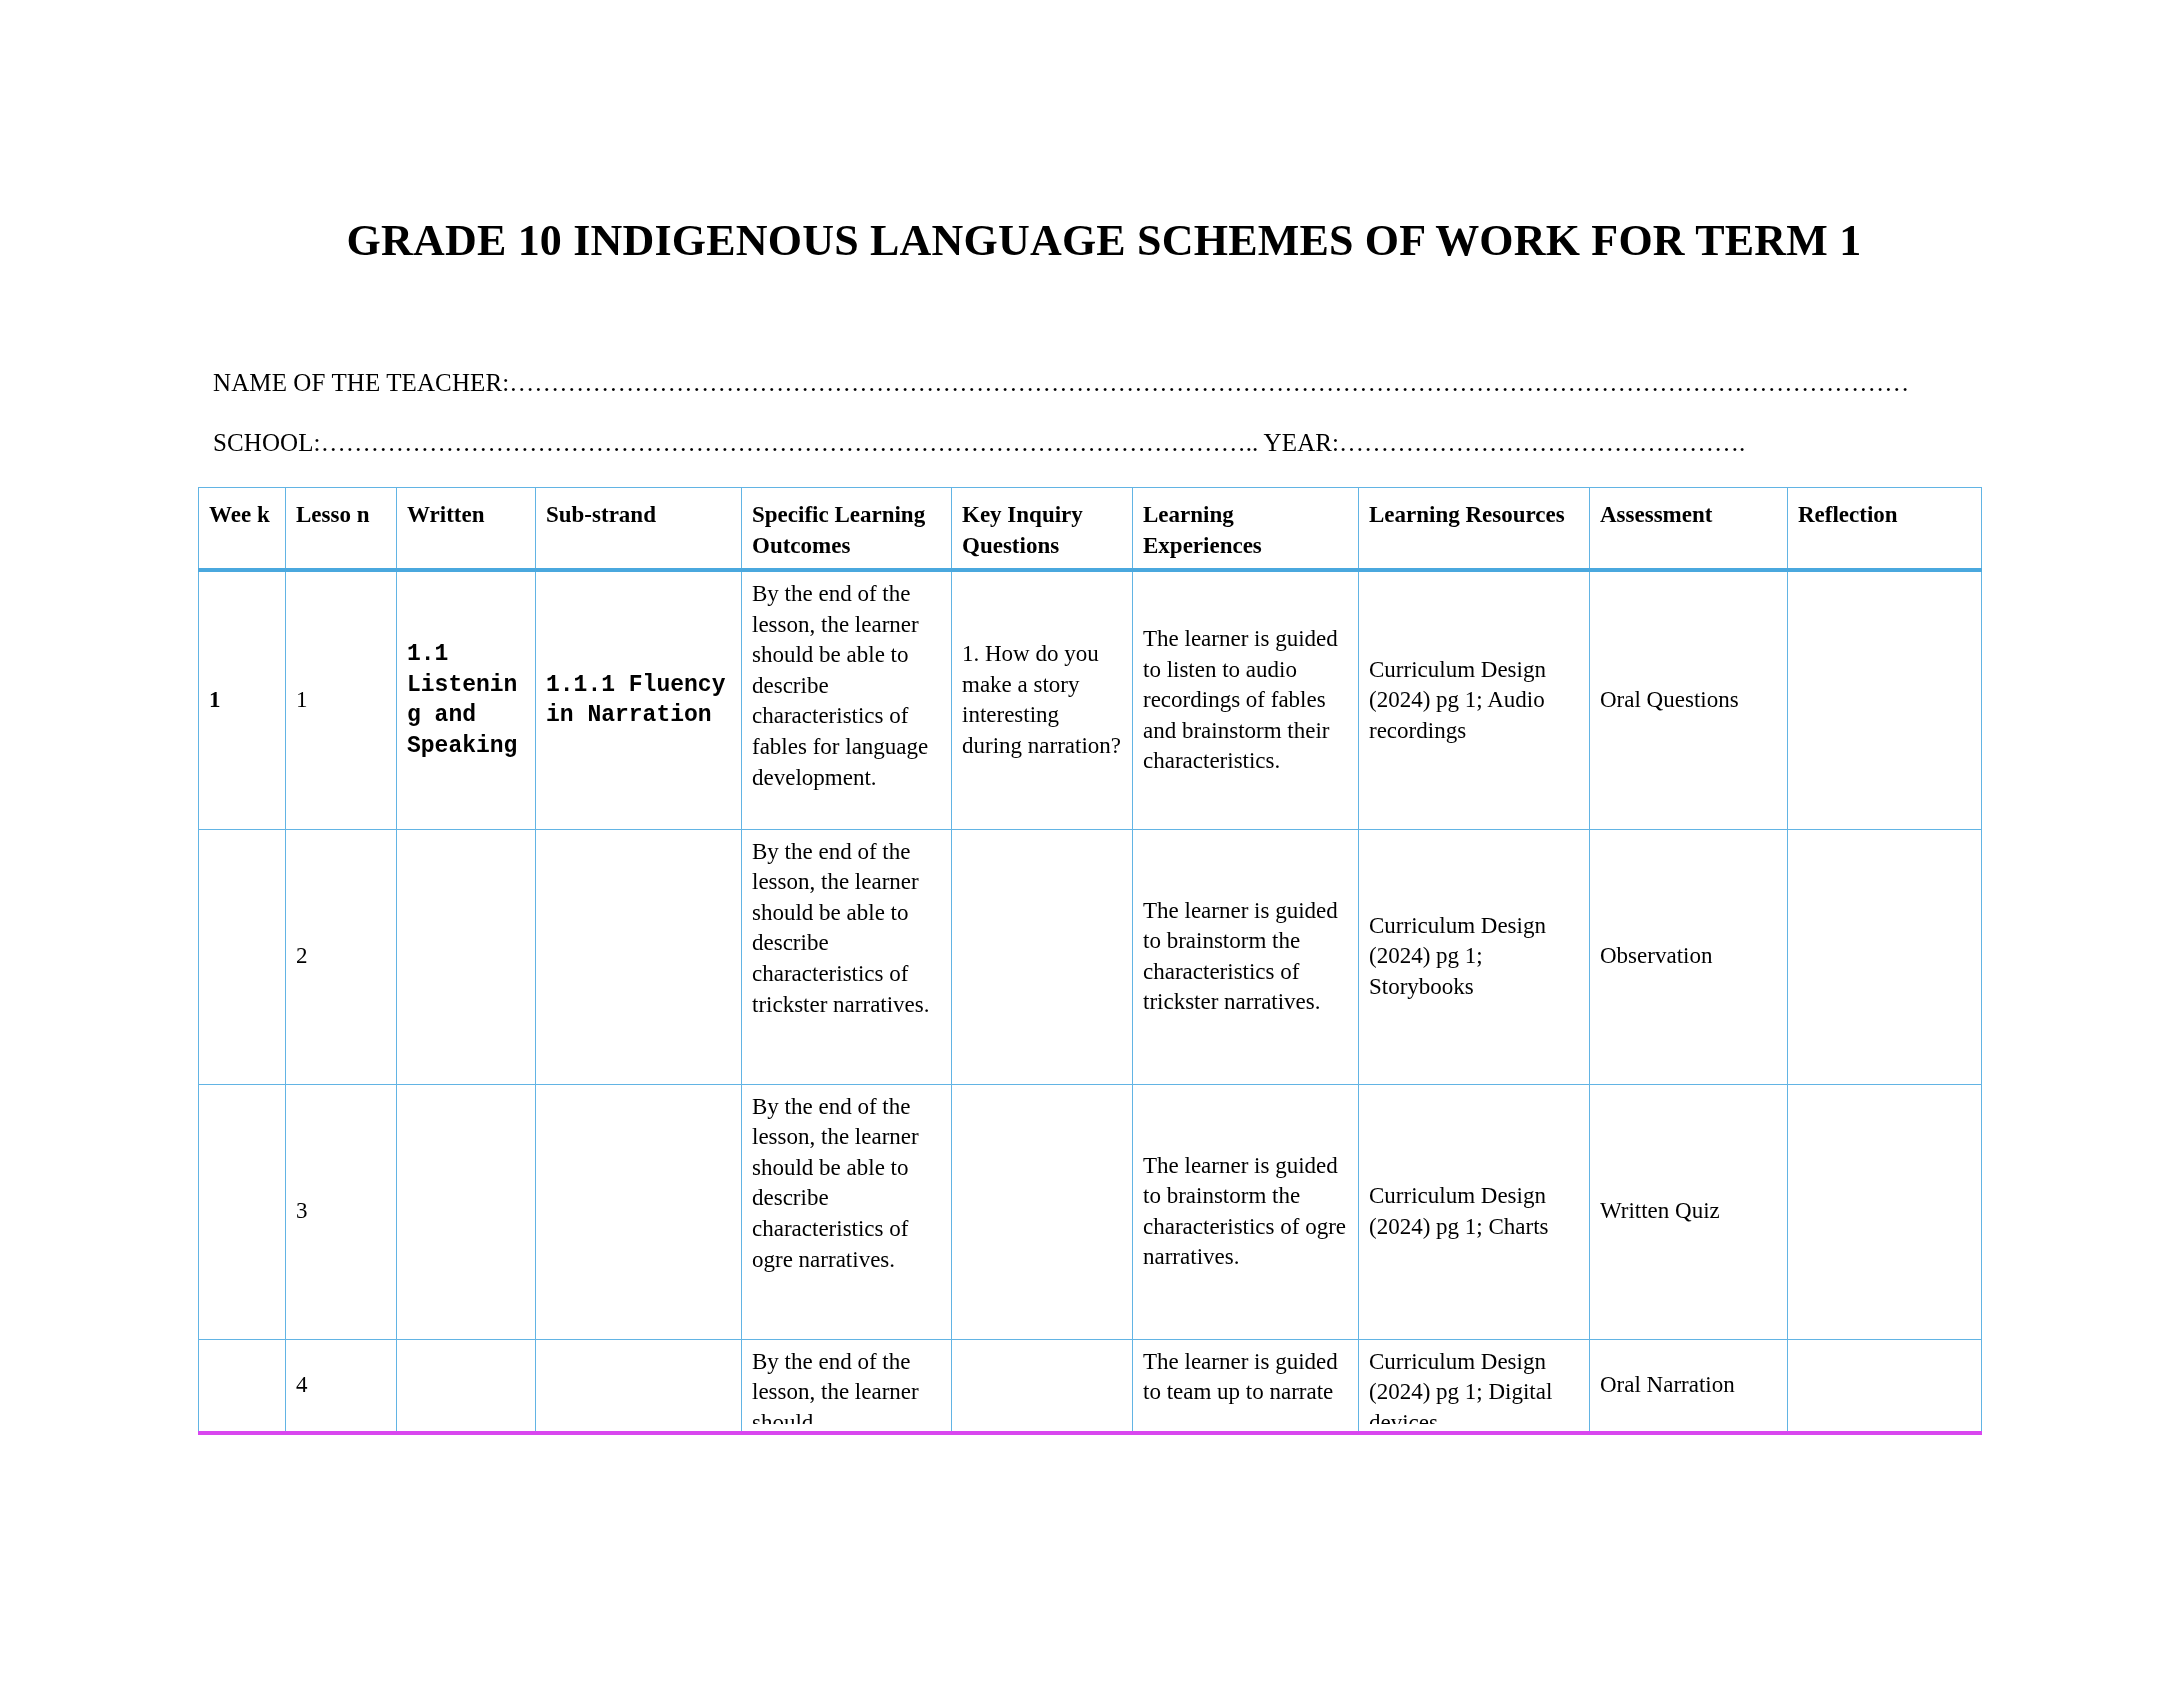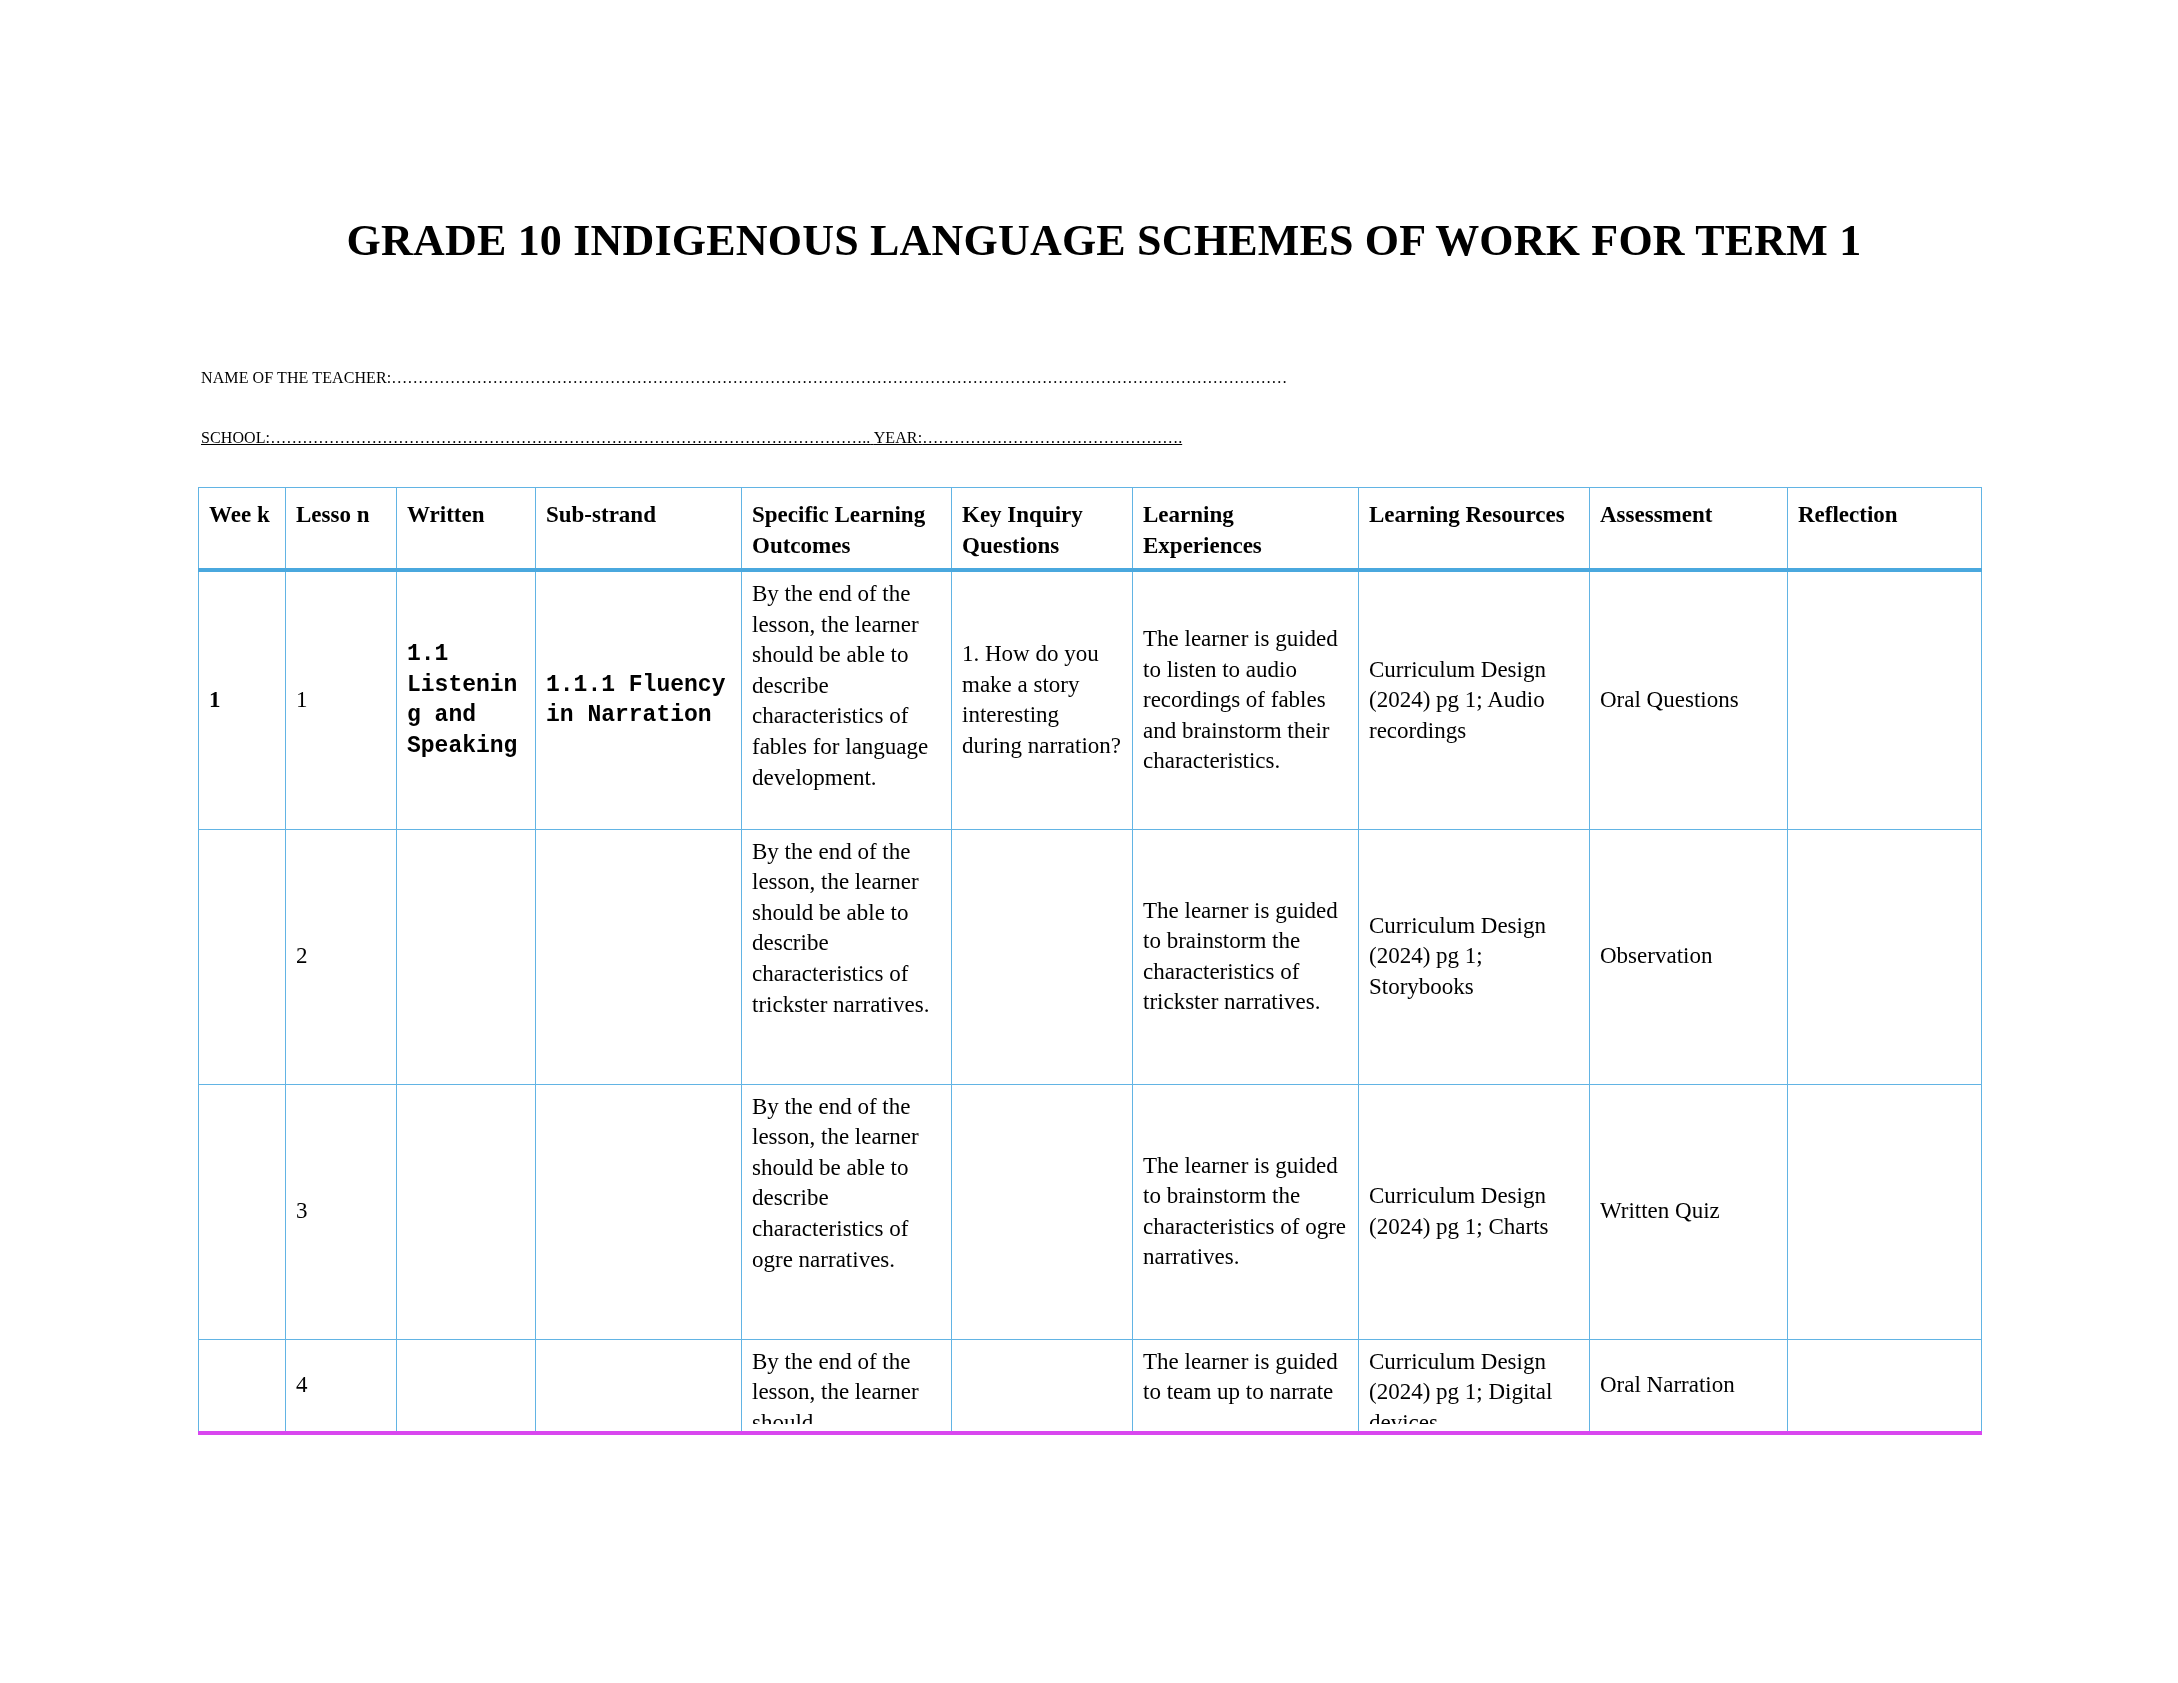--- a/index.html
+++ b/index.html
@@ -34,28 +34,28 @@
     text-align: center;
     font-size: 44px;
     font-weight: bold;
     line-height: 1.32;
     letter-spacing: 0.2px;
   }
 
   
   .meta-line {
     position: absolute;
-    left: 201px;
-    font-size: 16px;
+    left: 213px;
+    font-size: 25px;
     line-height: 1.2;
     white-space: nowrap;
     letter-spacing: 0.1px;
   }
   .meta-line.l1 { top: 368px; }
-  .meta-line.l2 { top: 428px; text-decoration: underline; }
+  .meta-line.l2 { top: 428px; }
   .dots { letter-spacing: 0px; }
 
   
   .schemes-table {
     position: absolute;
     left: 198px;
     top: 487px;
     width: 1782px;
     border-collapse: collapse;
     table-layout: fixed;

